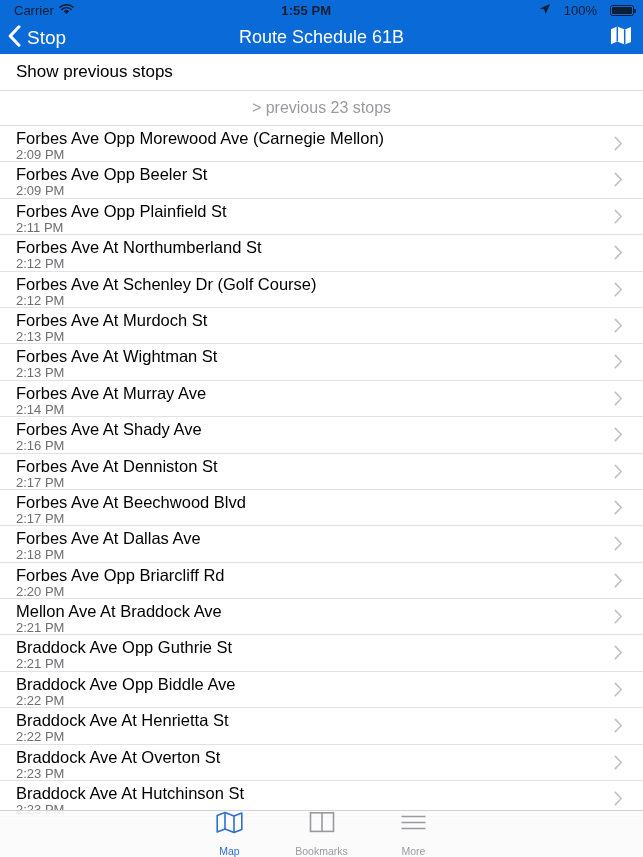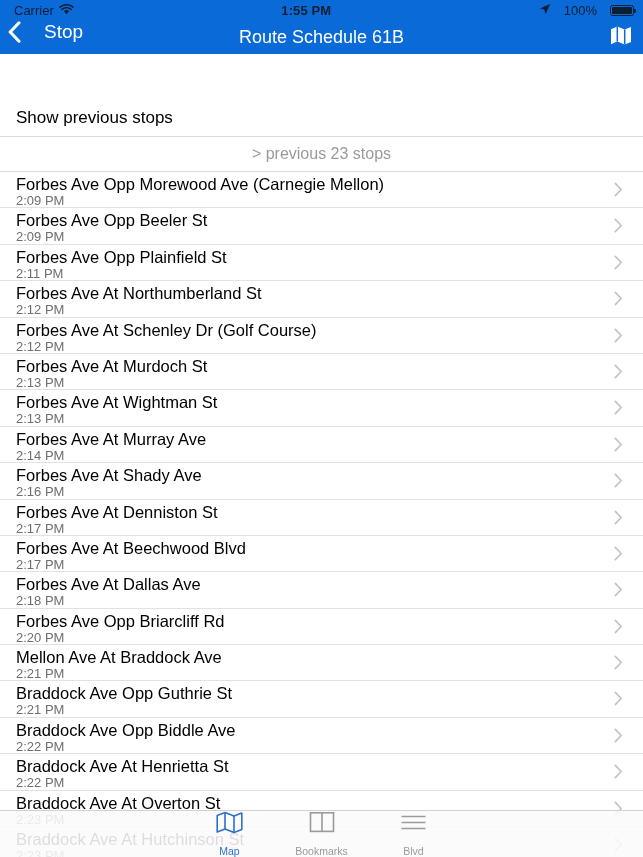--- a/index.html
+++ b/index.html
@@ -94,21 +94,22 @@
     width: 643px;
     height: 33px;
     background: #0a6ad8;
     z-index: 29;
   }
   .nav-back {
     position: absolute;
     left: 8px; top: 0;
     height: 33px;
     display: flex;
-    gap: 23px;
+    align-items: center;
+    gap: 6px;
     cursor: pointer;
     padding-right: 6px;
   }
   .nav-back-label {
     color: #ffffff;
     font-size: 19px;
   }
   .nav-title {
     position: absolute;
     left: 0; top: 0;
@@ -140,21 +141,20 @@
 
   .section-toggle {
     height: 36px;
     display: flex;
     align-items: center;
     padding-left: 16px;
     font-size: 17px;
     color: #000000;
     cursor: pointer;
     box-sizing: border-box;
-    margin-top: 46px;
   }
 
   .prev-stops-row {
     height: 36px;
     display: flex;
     align-items: center;
     justify-content: center;
     font-size: 16px;
     color: #9a9a9e;
     border-top: 1px solid #dcdcdc;
@@ -443,18 +443,18 @@
       </span>
       <span class="tab-label">Bookmarks</span>
     </div>
 
     <div class="tab-item inactive">
       <span class="tab-icon">
         <svg width="27" height="23" viewBox="0 0 27 23">
           <path d="M1.5 5.5 H25.5 M1.5 11.5 H25.5 M1.5 17.5 H25.5" stroke="#9a9a9e" stroke-width="1.5" fill="none"></path>
         </svg>
       </span>
-      <span class="tab-label">Blvd</span>
+      <span class="tab-label">More</span>
     </div>
 
   </div>
 
 </div>
 
 </body></html>

